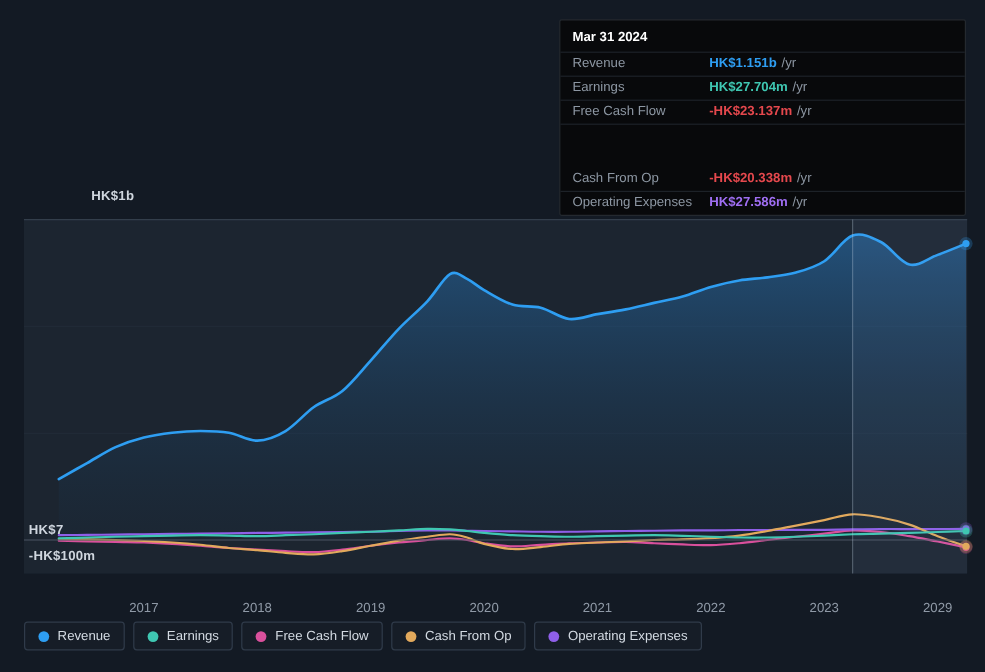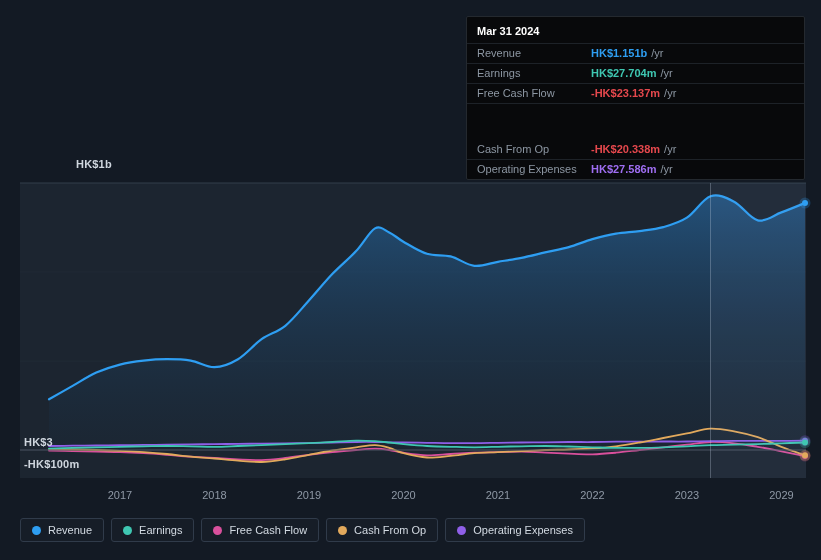--- a/index.html
+++ b/index.html
@@ -7,21 +7,21 @@
     width:821px;height:560px;position:relative;overflow:hidden;
     background:#131a24;
     font-family:"Liberation Sans","DejaVu Sans",sans-serif;
     color:#d7dde5;
   }
   #chart-svg{position:absolute;left:0;top:0;}
   .ylabel{position:absolute;font-size:11px;color:#cfd6de;font-weight:700;letter-spacing:.2px;}
   .y-top{left:40px;top:158px;margin-left:36px;}
   .y-zero{left:24px;top:436px;}
   .y-neg{left:24px;top:458px;}
-  #x-axis{position:absolute;left:0;top:4px;width:821px;height:398px;pointer-events:none;}
+  #x-axis{position:absolute;left:0;top:16px;width:821px;height:398px;pointer-events:none;}
   .xtick{position:absolute;top:485px;font-size:11px;color:#8f99a6;transform:translateX(-50%);}
   .legend{position:absolute;left:20px;top:518px;display:flex;gap:7px;}
   .legend-item{
     display:flex;align-items:center;gap:7px;
     border:1px solid #303b4a;border-radius:3px;padding:5px 11px;
     font-size:11px;color:#d3dae2;background:rgba(255,255,255,0.015);cursor:pointer;white-space:nowrap;
   }
   .legend-dot{width:9px;height:9px;border-radius:50%;flex:none;}
   .tooltip{
     position:absolute;left:466px;top:16px;width:339px;
@@ -74,21 +74,21 @@
       <circle cx="805" cy="440.7" r="5.5" fill="#8f5fe8" fill-opacity="0.25"></circle>
       <circle cx="805" cy="440.7" r="3" fill="#8f5fe8"></circle>
       <circle cx="805" cy="455.3" r="5.5" fill="#e2a95c" fill-opacity="0.25"></circle>
       <circle cx="805" cy="455.3" r="3" fill="#e2a95c"></circle>
       <circle cx="805" cy="442.5" r="5.5" fill="#3fc7b2" fill-opacity="0.25"></circle>
       <circle cx="805" cy="442.5" r="3" fill="#3fc7b2"></circle>
     </g>
 </svg>
 
 <div class="ylabel y-top">HK$1b</div>
-<div class="ylabel y-zero">HK$3</div>
+<div class="ylabel y-zero">HK$7</div>
 <div class="ylabel y-neg">-HK$100m</div>
 
 <div id="x-axis">
     <span class="xtick" style="left: 119.9px;">2017</span>
     <span class="xtick" style="left: 214.4px; text-align: right;">2018</span>
     <span class="xtick" style="left: 308.9px;">2019</span>
     <span class="xtick" style="left: 403.4px; text-align: right;">2020</span>
     <span class="xtick" style="left: 497.9px;">2021</span>
     <span class="xtick" style="left: 592.4px; text-align: center;">2022</span>
     <span class="xtick" style="left: 686.9px;">2023</span>

